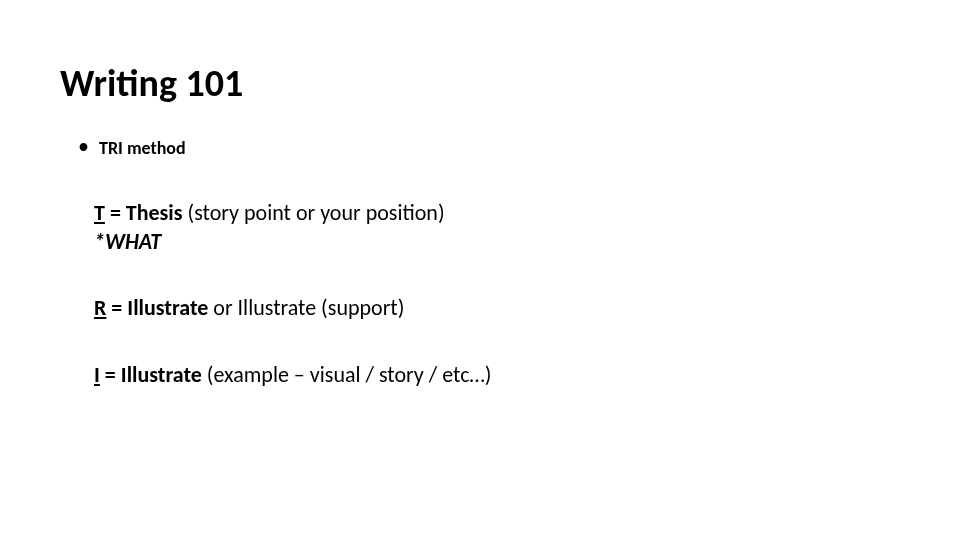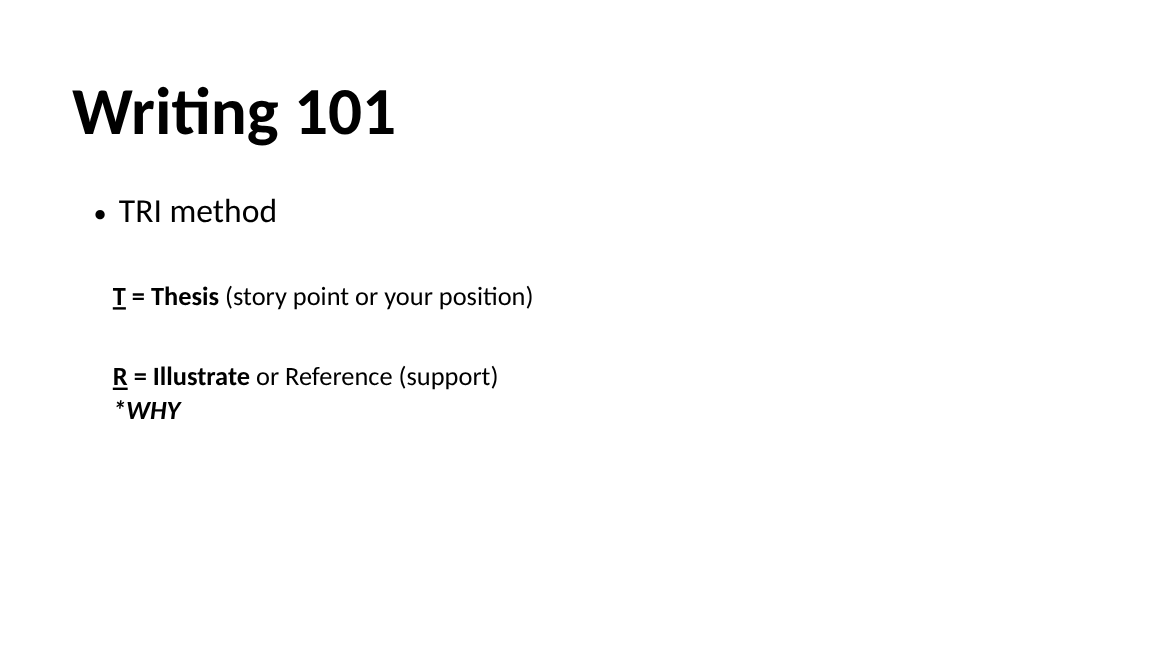--- a/index.html
+++ b/index.html
@@ -10,38 +10,38 @@
     body {
       width: 960px;
       height: 540px;
       background: #ffffff;
       font-family: Calibri, 'Segoe UI', Arial, sans-serif;
       color: #000000;
       padding: 60px 60px 0 60px;
       position: relative;
     }
     .title {
-      font-size: 56px;
+      font-size: 38px;
       font-weight: 700;
       margin-bottom: 30px;
     }
     .bullet-row {
       display: flex;
       align-items: baseline;
       margin-left: 18px;
       margin-bottom: 40px;
     }
     .bullet-marker {
       font-size: 22px;
       margin-right: 10px;
       line-height: 1;
     }
     .bullet-text {
-      font-size: 28px;
-      font-weight: 400;
+      font-size: 18px;
+      font-weight: 700;
     }
     .definition-block {
       margin-left: 34px;
       margin-bottom: 38px;
       font-size: 22px;
       line-height: 1.3;
     }
     .letter-bold {
       font-weight: 700;
       text-decoration: underline;
@@ -62,23 +62,26 @@
 
 <div class="bullet-row">
   <span class="bullet-marker">•</span>
   <span class="bullet-text">TRI method</span>
 </div>
 
 <div class="definition-block">
   <div>
     <span class="letter-bold">T</span><span class="label-bold"> = Thesis</span><span> (story point or your position)</span>
   </div>
+  <div class="tag-italic">*WHAT</div>
 </div>
 
 <div class="definition-block">
   <div>
-    <span class="letter-bold">R</span><span class="label-bold"> = Illustrate</span><span> or Reference (support)</span>
+    <span class="letter-bold">R</span><span class="label-bold"> = Illustrate</span><span> or Illustrate (support)</span>
   </div>
-  <div class="tag-italic">*WHY</div>
 </div>
 
 <div class="definition-block">
+  <div>
+    <span class="letter-bold">I</span><span class="label-bold"> = Illustrate</span><span> (example – visual / story / etc…)</span>
+  </div>
 </div>
 
 </body></html>

